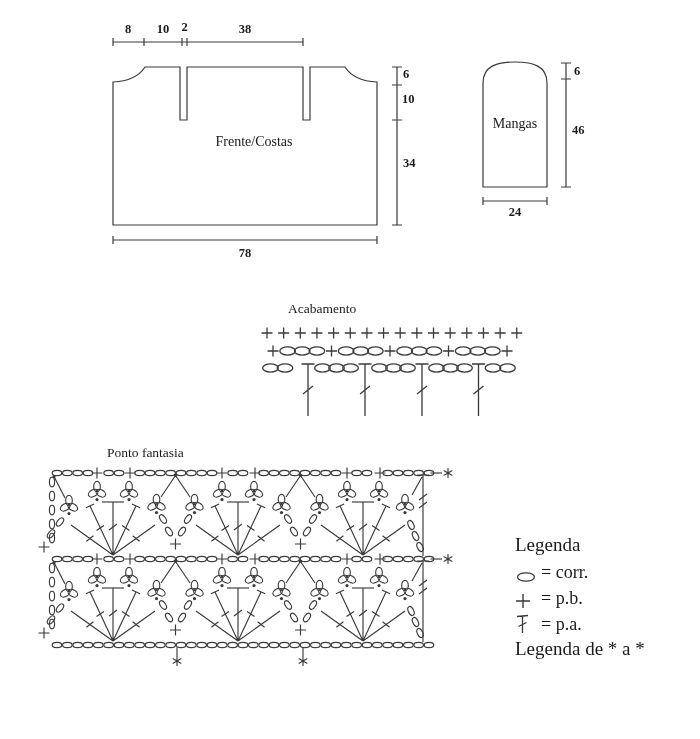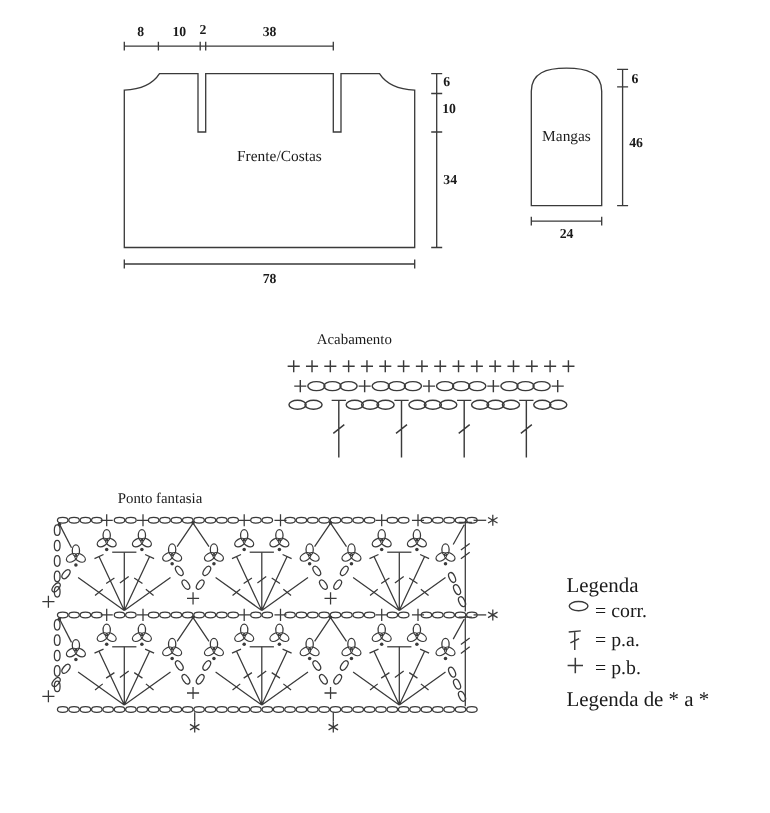--- a/index.html
+++ b/index.html
@@ -2,23 +2,23 @@
 <html><head>
 <meta charset="utf-8">
 <style>
   html,body{margin:0;padding:0;background:#ffffff;}
   #canvas{position:relative;width:700px;height:739px;background:#ffffff;overflow:hidden;
           font-family:"Liberation Serif",serif;color:#1a1a1a;}
   #chart-svg{position:absolute;left:0;top:0;}
   .num{font-size:12.5px;font-weight:700;fill:#1a1a1a;}
   .lbl{font-size:14px;fill:#1a1a1a;}
   .sec{font-size:13.5px;fill:#1a1a1a;}
-  #legend{position:absolute;left:515px;top:521px;width:180px;}
+  #legend{position:absolute;left:515px;top:533px;width:180px;}
   #legend .title{font-size:19px;line-height:24px;}
-  #legend .row{display:flex;align-items:flex-start;height:26px;font-size:18px;}
+  #legend .row{display:flex;align-items:flex-end;height:26px;font-size:18px;}
   #legend .row .sym{width:26px;display:flex;align-items:center;}
   #legend .note{font-size:19px;line-height:27px;}
 </style>
 </head>
 <body>
 
 <div id="canvas">
 
 <svg id="chart-svg" width="700" height="739" viewBox="0 0 700 739">
   <defs>
@@ -305,30 +305,30 @@
   <div class="row">
     <span class="sym">
       <svg width="22" height="12">
             <ellipse cx="11" cy="6" rx="8.5" ry="4.2" fill="none" stroke="#3a3a3a" stroke-width="1.3"></ellipse>
           </svg>
     </span>
     <span>= corr.</span>
   </div>
   <div class="row">
     <span class="sym">
+      <svg width="18" height="16">
+            <path d="M1 8H15M8 1V15" fill="none" stroke="#3a3a3a" stroke-width="1.4"></path>
+          </svg>
+    </span>
+    <span>= p.b.</span>
+  </div>
+  <div class="row">
+    <span class="sym">
       <svg width="18" height="22">
             <path d="M2 3.5L13 2.5M7.5 3V20M3.5 13.5L11.5 9.5" fill="none" stroke="#3a3a3a" stroke-width="1.3"></path>
           </svg>
     </span>
     <span>= p.a.</span>
   </div>
-  <div class="row">
-    <span class="sym">
-      <svg width="18" height="16">
-            <path d="M1 8H15M8 1V15" fill="none" stroke="#3a3a3a" stroke-width="1.4"></path>
-          </svg>
-    </span>
-    <span>= p.b.</span>
-  </div>
   <div class="note">Legenda de * a *</div>
 </div>
 
 </div>
 
 </body></html>

